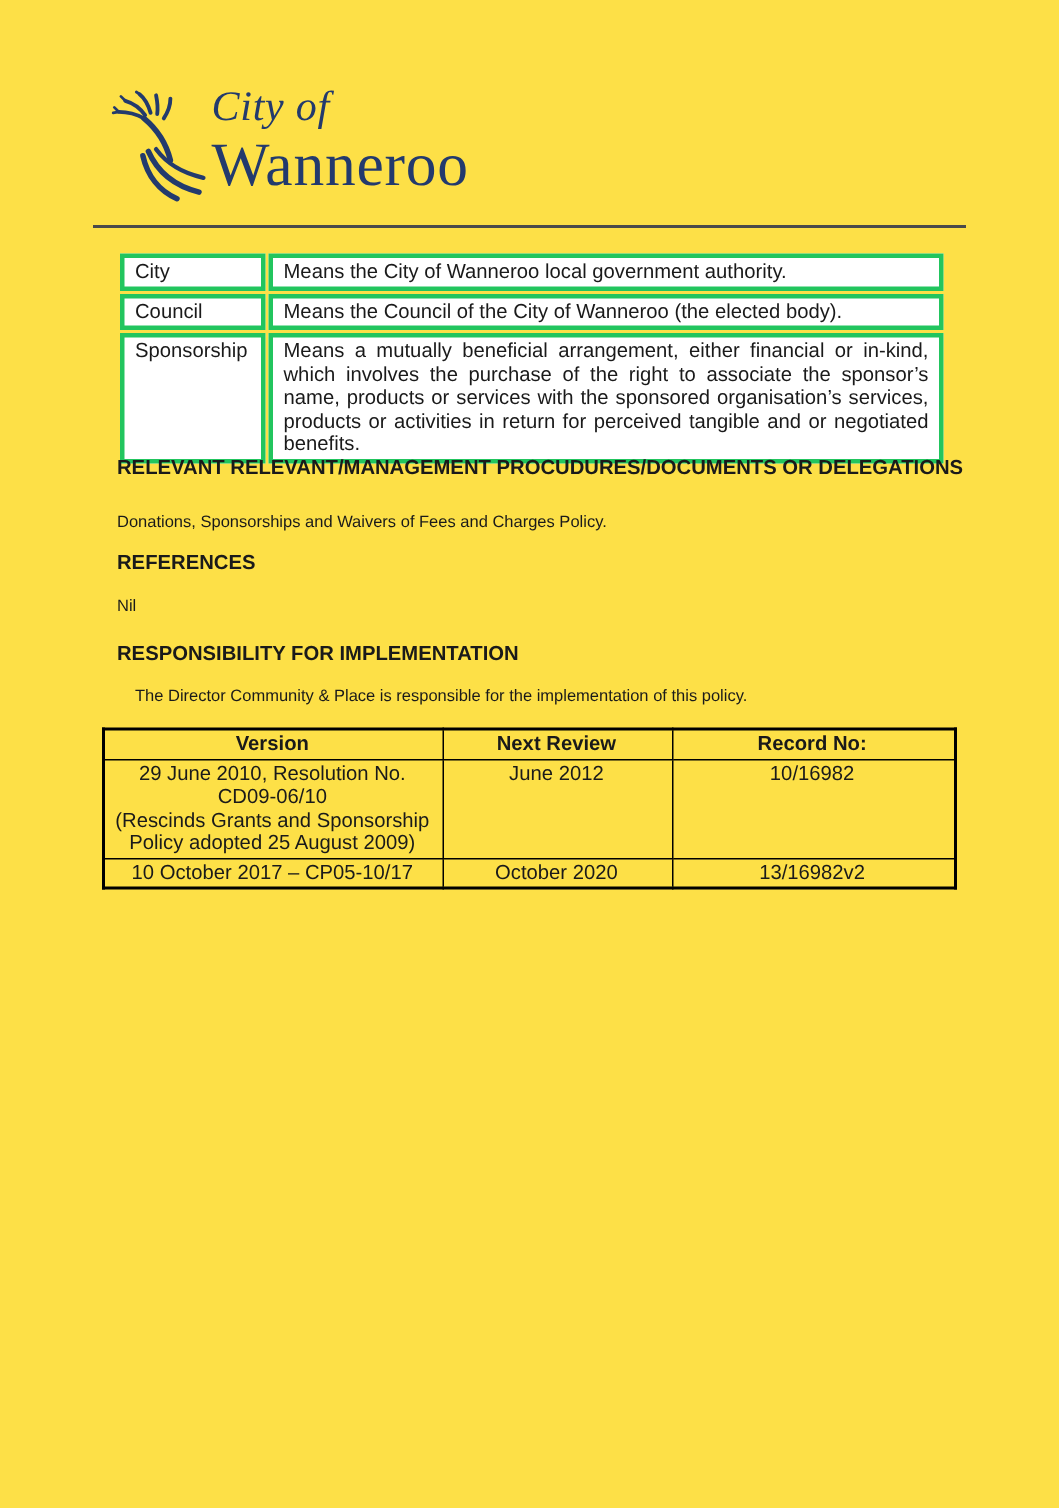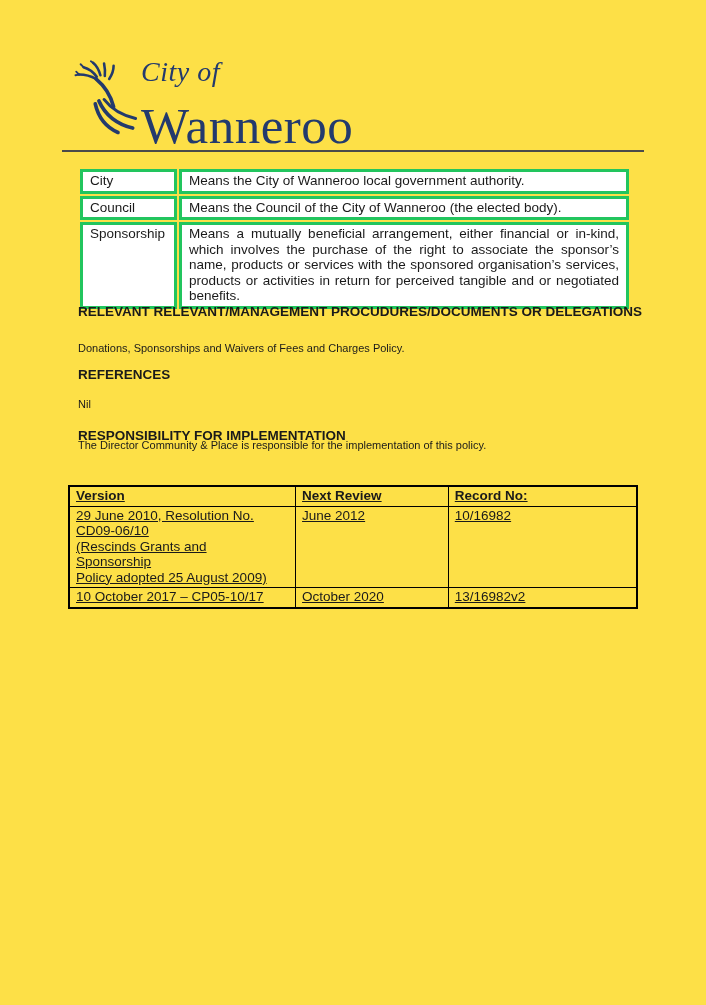--- a/index.html
+++ b/index.html
@@ -29,22 +29,22 @@
     color: #233a6d;
     font-family: "Liberation Serif", serif;
     line-height: 1;
   }
   .logo-line1 {
     font-style: italic;
     font-size: 28px;
     letter-spacing: 0.5px;
   }
   .logo-line2 {
-    font-size: 51px;
-    margin-top: 15px;
+    font-size: 41px;
+    margin-top: 3px;
     letter-spacing: 0.5px;
   }
   .doc-title {
     position: absolute;
     left: 447px;
     top: 92px;
     width: 210px;
     font-family: "Liberation Serif", serif;
     font-size: 29px;
     color: #1b7e7a;
@@ -93,39 +93,38 @@
     left: 78px;
     width: 555px;
     font-size: 11px;
     line-height: 16px;
   }
   #sec-h-0 { top: 304px; }
   #sec-b-0 { top: 340px; }
   #sec-h-1 { top: 367px; }
   #sec-b-1 { top: 396px; }
   #sec-h-2 { top: 428px; }
-  #sec-b-2 { top: 437px; }
+  #sec-b-2 { top: 456px; margin-left: 12px; }
 
   
   .ver-table {
     position: absolute;
     left: 68px;
     top: 485px;
     width: 570px;
     border-collapse: collapse;
     border: 2px solid #000000;
     font-size: 13.5px;
     line-height: 15.5px;
   }
   .ver-table th, .ver-table td {
     border: 1px solid #000000;
-    padding: 1px 24px 2px 6px;
+    padding: 1px 8px 2px 6px;
     vertical-align: top;
-    text-align: left;
-    text-decoration: underline;
+    text-align: center;
   }
   .ver-table th { font-weight: bold; }
   .ver-table .col-version { width: 227px; }
   .ver-table .col-review  { width: 153px; }
   .ver-table .col-record  { width: 189px; }
   .ver-table td { white-space: pre-line; }
 </style>
 </head>
 <body>
 

